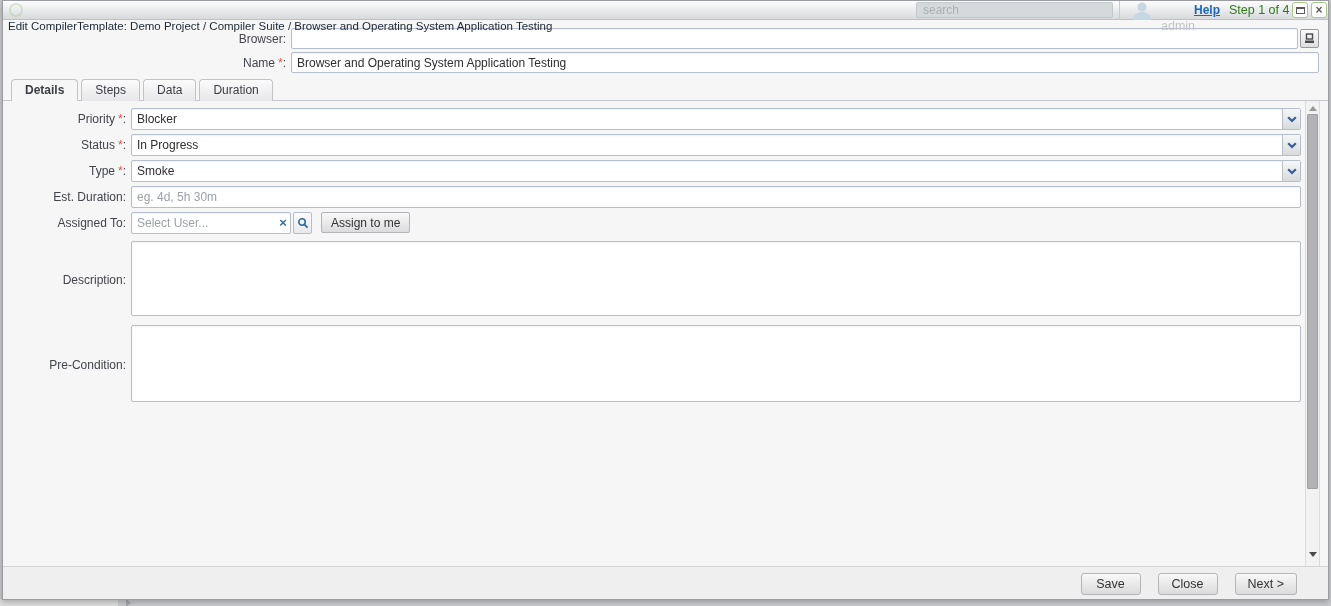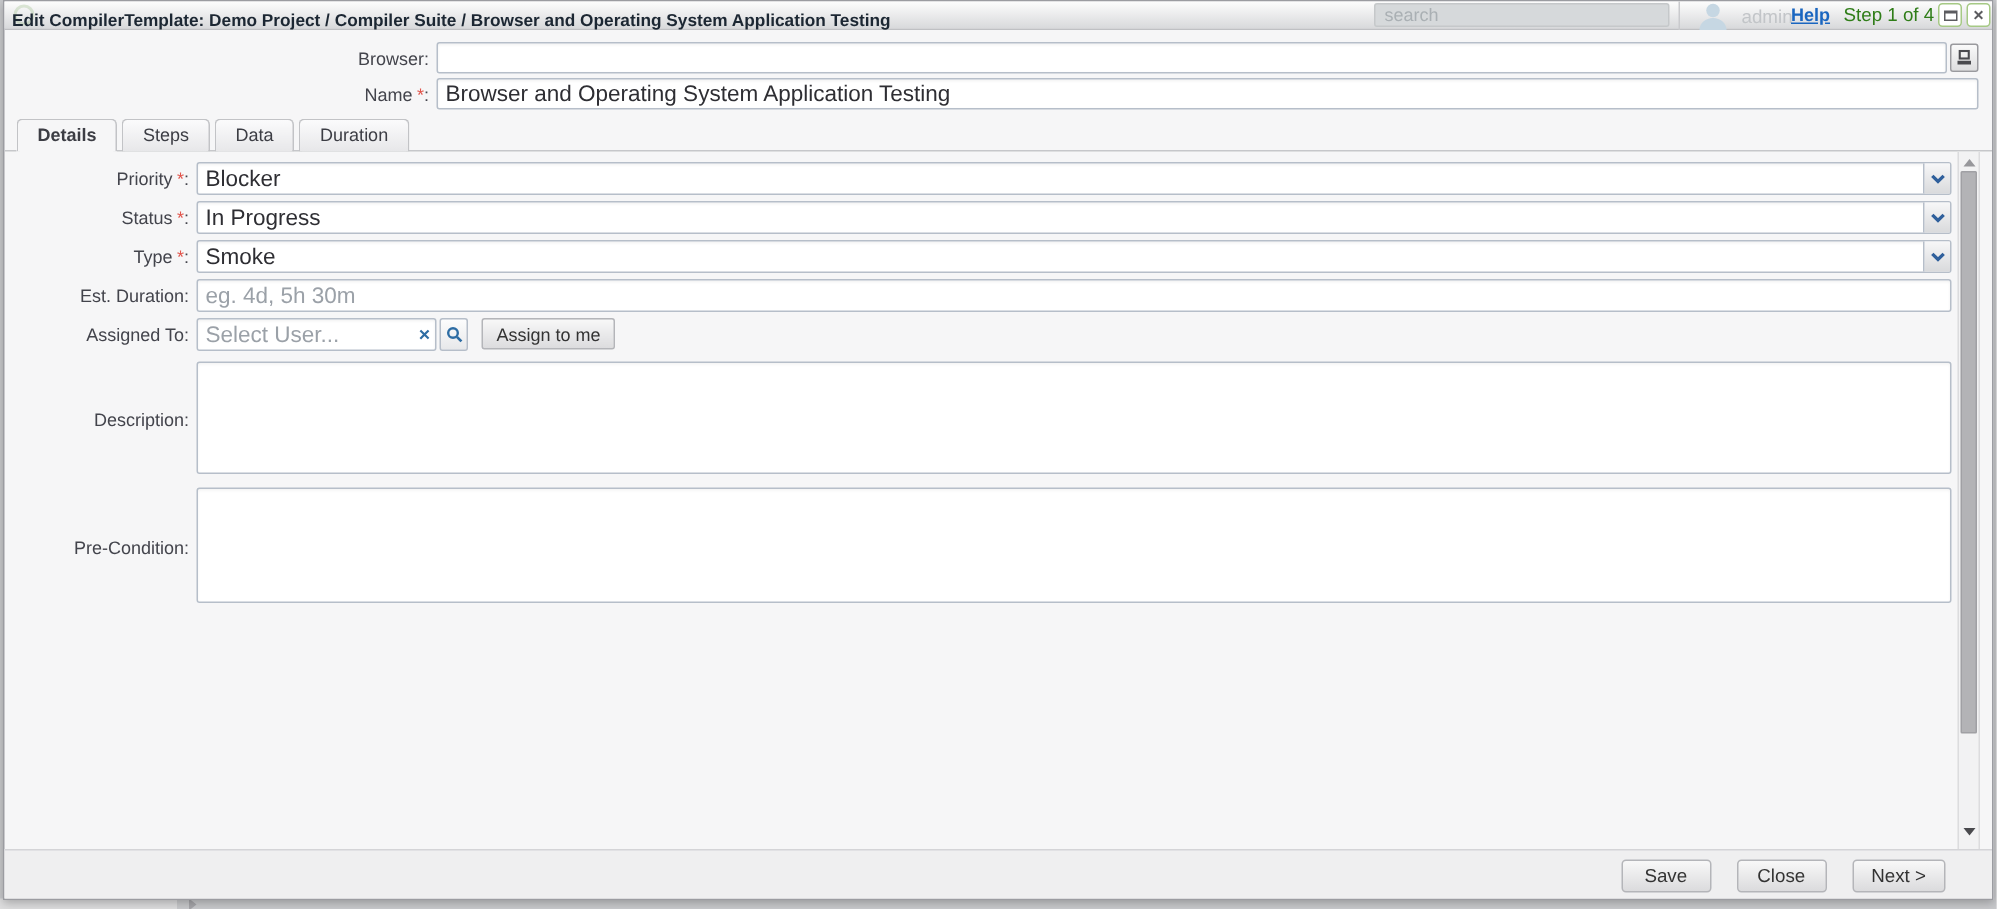--- a/index.html
+++ b/index.html
@@ -12,46 +12,46 @@
   .ghost-footer-box { position:absolute; left:0; top:599px; width:118px; height:7px; background:#dededf; }
   .ghost-footer-arrow { position:absolute; left:126px; top:599px; width:0; height:0;
     border-top:4px solid transparent; border-bottom:4px solid transparent; border-left:5px solid #a7a7ab; }
 
   .dialog { position:absolute; left:2px; top:0; width:1327px; height:600px;
     border:1px solid #9b9ca1; background:#f6f6f7; box-shadow:0 2px 6px rgba(0,0,0,.25); }
 
   
   .titlebar { position:relative; height:19px; background:linear-gradient(#fdfdfd,#d8d9db);
     border-bottom:1px solid #bfc0c3; }
-  .dlg-title { position:absolute; left:5px; top:4px; line-height:19px; font-size:11.5px; font-weight:bold; color:#1c2733; white-space:nowrap; }
+  .dlg-title { position:absolute; left:5px; top:16px; line-height:19px; font-size:11.5px; font-weight:normal; color:#1c2733; white-space:nowrap; }
   .ghost-logo { position:absolute; left:6px; top:2px; width:14px; height:14px; border-radius:50%;
     border:2px solid rgba(150,185,130,.30); }
   .ghost-search { position:absolute; left:913px; top:1px; width:197px; height:16px; background:#d6d9db;
     border:1px solid #c5c8ca; border-radius:2px; color:#aab0b4; font-size:12px; line-height:15px; padding-left:6px; }
   .ghost-divider { position:absolute; left:1116px; top:0; width:1px; height:19px; background:#c9cacd; }
   .ghost-avatar { position:absolute; left:1125px; top:0; width:28px; height:19px; overflow:hidden; }
-  .ghost-user { position:absolute; left:1158px; top:1px; line-height:19px; font-size:12.5px; color:#c2c5c8; }
+  .ghost-user { position:absolute; left:1158px; top:16px; line-height:19px; font-size:12.5px; color:#c2c5c8; }
   .help-link { position:absolute; left:1191px; top:0; line-height:19px; font-size:12px; font-weight:bold;
     color:#1a66c0; text-decoration:underline; cursor:pointer; }
   .step-label { position:absolute; left:1226px; top:0; line-height:19px; font-size:12.5px; font-weight:normal; color:#2f7d18; }
   .win-btn { position:absolute; top:1px; width:16px; height:16px; background:#fff; border:1px solid #a6c985;
     border-radius:3px; display:flex; align-items:center; justify-content:center; cursor:pointer; }
   .win-btn.max { left:1289px; }
   .win-btn.close { left:1308px; }
   .max-glyph { width:9px; height:7px; border:1px solid #5c5c60; border-top:2px solid #5c5c60; }
   .close-glyph { font-size:12px; font-weight:bold; color:#5c5c60; line-height:1; margin-top:-1px; }
 
   
   .row { display:flex; align-items:center; }
   .flabel { flex:none; text-align:right; padding-right:5px; font-size:12px; color:#43444c; white-space:nowrap; }
   .req { color:#e1544b; margin-left:3px; }
   .tbox { border:1px solid #b6bec9; background:#fff; border-radius:2px; height:21px;
     box-shadow:inset 0 1px 2px rgba(0,0,0,.06); }
   input.txt { border:none; outline:none; background:transparent; width:100%; height:100%;
-    font-family:"Liberation Sans", sans-serif; font-size:15px; color:#2e2e33; padding:0 5px; }
+    font-family:"Liberation Sans", sans-serif; font-size:12px; color:#2e2e33; padding:0 5px; }
   input.txt::placeholder { color:#9ba1a8; opacity:1; }
 
   
   .top-form { padding:8px 9px 0 0; }
   .top-form .row { margin-bottom:3px; }
   .top-form .flabel { width:288px; }
   .top-form .fieldwrap { flex:1; display:flex; }
   .top-form .tbox { flex:1; }
   .autonum-btn { flex:none; width:19px; height:19px; margin-left:2px; margin-top:1px;
     border:1px solid #9a9a9e; border-radius:2px; background:linear-gradient(#fafafa,#dededf);

